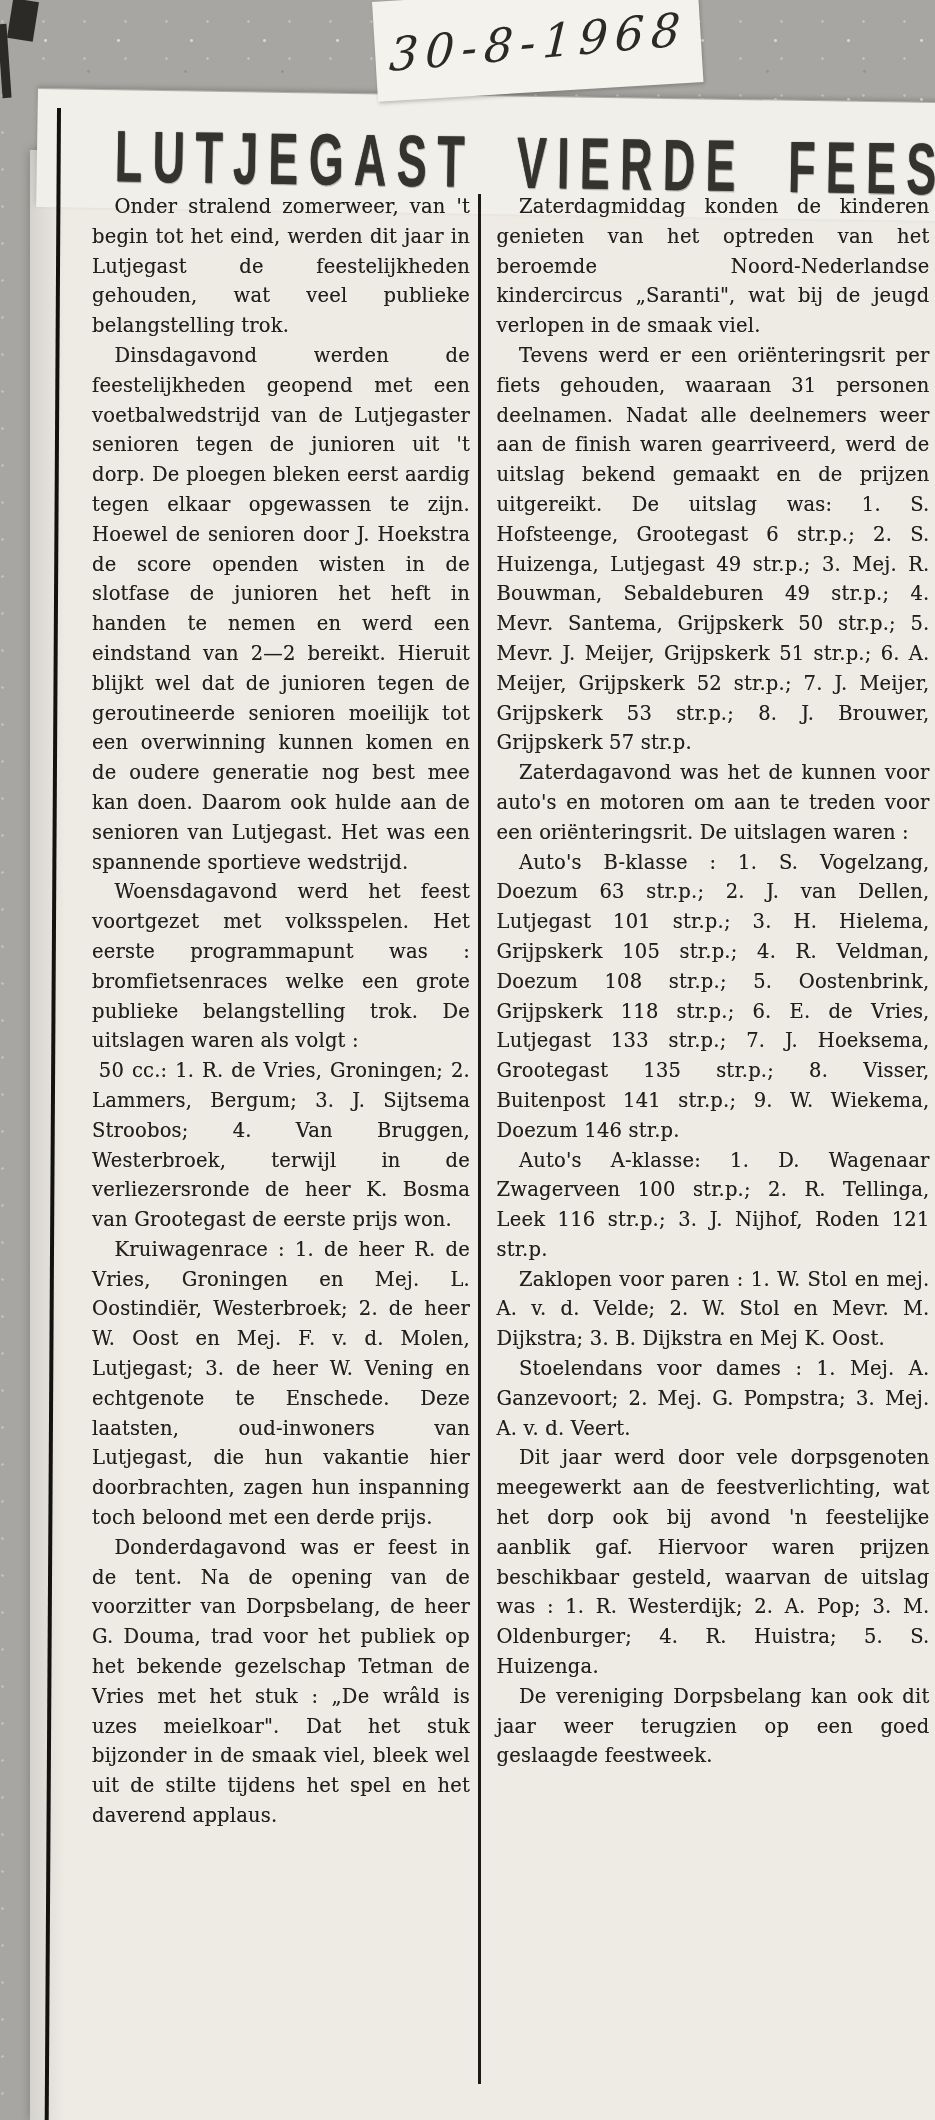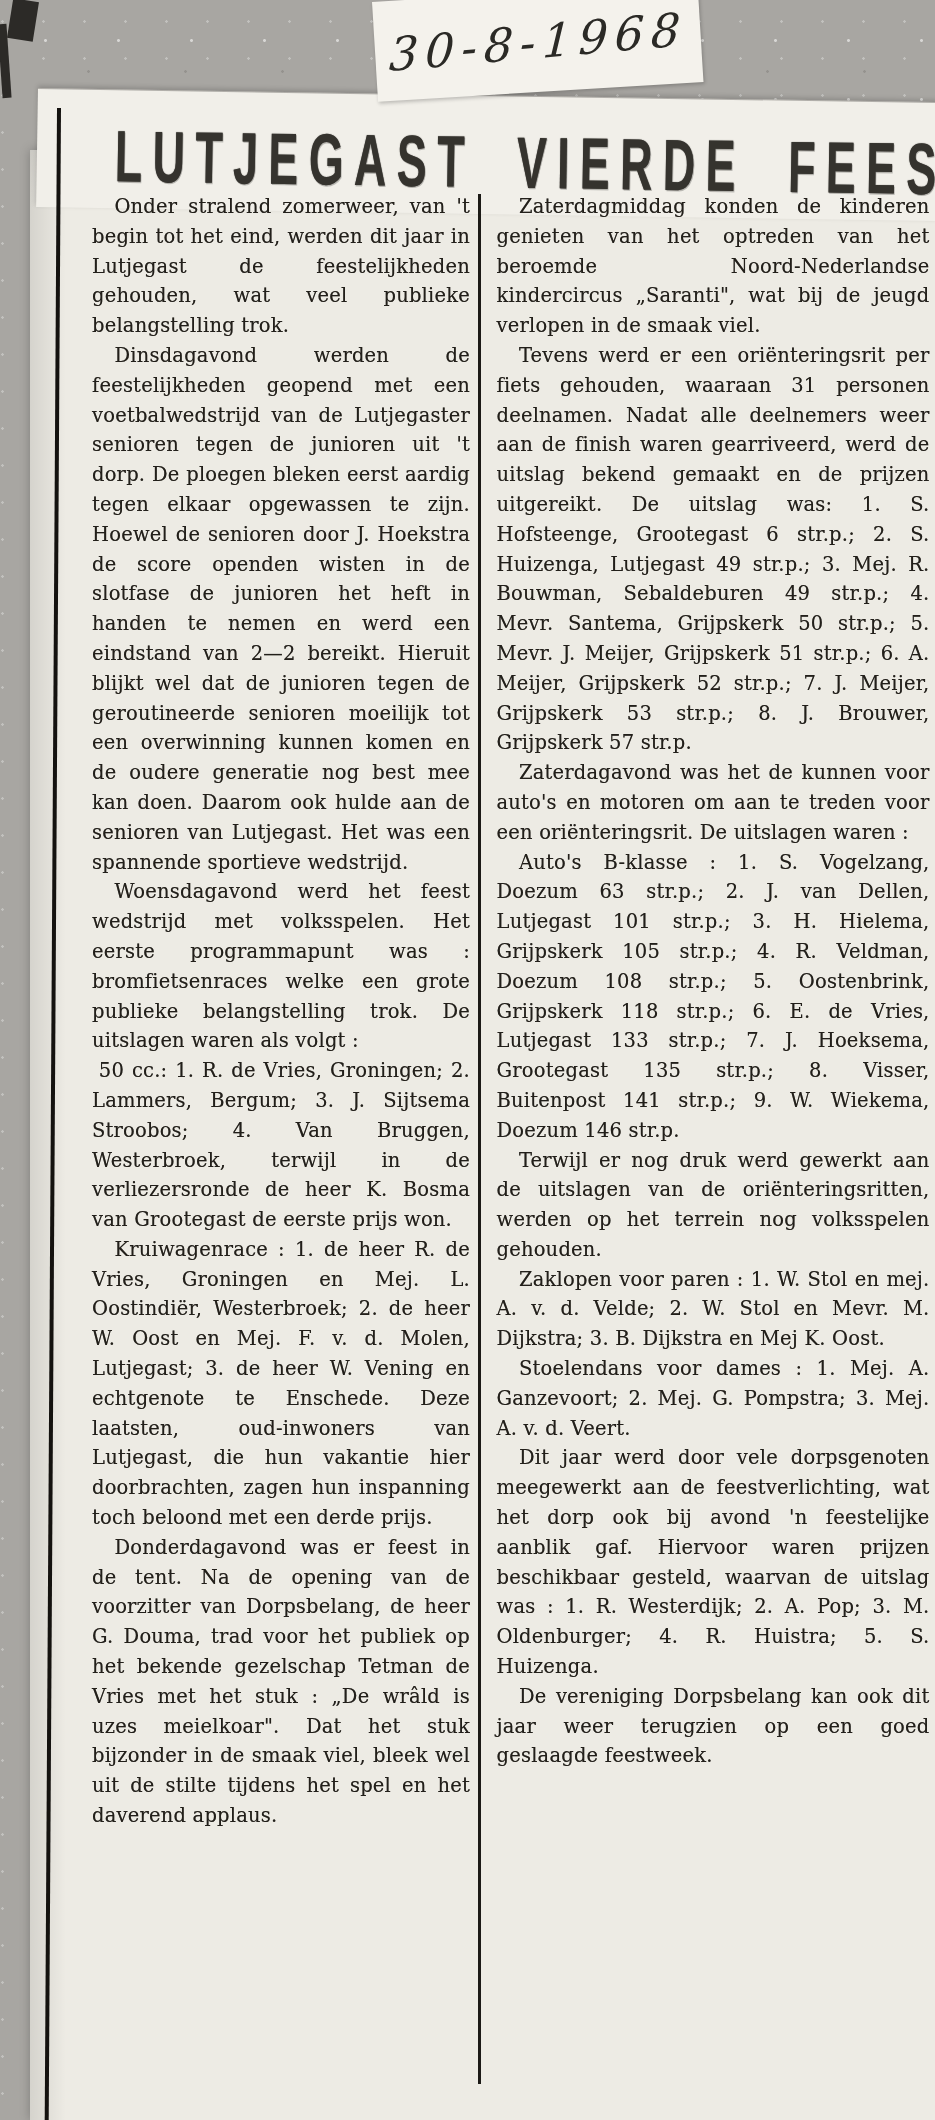--- a/index.html
+++ b/index.html
@@ -102,30 +102,30 @@
 <div class="date-slip">
   <span class="date-text">30-8-1968</span>
 </div>
 
 <div class="left-rule"></div>
 
 <div class="article">
   <div class="col col-left">
     <p class="p">Onder stralend zomerweer, van 't begin tot het eind, werden dit jaar in Lutjegast de feestelijkheden gehouden, wat veel publieke belangstelling trok.</p>
     <p class="p">Dinsdagavond werden de feestelijkheden geopend met een voetbalwedstrijd van de Lutjegaster senioren tegen de junioren uit 't dorp. De ploegen bleken eerst aardig tegen elkaar opgewassen te zijn. Hoewel de senioren door J. Hoekstra de score openden wisten in de slotfase de junioren het heft in handen te nemen en werd een eindstand van 2—2 bereikt. Hieruit blijkt wel dat de junioren tegen de geroutineerde senioren moeilijk tot een overwinning kunnen komen en de oudere generatie nog best mee kan doen. Daarom ook hulde aan de senioren van Lutjegast. Het was een spannende sportieve wedstrijd.</p>
-    <p class="p">Woensdagavond werd het feest wedstrijd met volksspelen. Het eerste programmapunt was : bromfietsenraces welke een grote publieke belangstelling trok. De uitslagen waren als volgt :</p>
+    <p class="p">Woensdagavond werd het feest voortgezet met volksspelen. Het eerste programmapunt was : bromfietsenraces welke een grote publieke belangstelling trok. De uitslagen waren als volgt :</p>
     <p class="p flush">50 cc.: 1. R. de Vries, Groningen; 2. Lammers, Bergum; 3. J. Sijtsema Stroobos; 4. Van Bruggen, Westerbroek, terwijl in de verliezersronde de heer K. Bosma van Grootegast de eerste prijs won.</p>
     <p class="p">Kruiwagenrace : 1. de heer R. de Vries, Groningen en Mej. L. Oostindiër, Westerbroek; 2. de heer W. Oost en Mej. F. v. d. Molen, Lutjegast; 3. de heer W. Vening en echtgenote te Enschede. Deze laatsten, oud-inwoners van Lutjegast, die hun vakantie hier doorbrachten, zagen hun inspanning toch beloond met een derde prijs.</p>
     <p class="p">Donderdagavond was er feest in de tent. Na de opening van de voorzitter van Dorpsbelang, de heer G. Douma, trad voor het publiek op het bekende gezelschap Tetman de Vries met het stuk : „De wrâld is uzes meielkoar". Dat het stuk bijzonder in de smaak viel, bleek wel uit de stilte tijdens het spel en het daverend applaus.</p>
   </div>
   <div class="col-divider"></div>
   <div class="col col-right">
     <p class="p">Zaterdagmiddag konden de kinderen genieten van het optreden van het beroemde Noord-Nederlandse kindercircus „Saranti", wat bij de jeugd verlopen in de smaak viel.</p>
     <p class="p">Tevens werd er een oriënteringsrit per fiets gehouden, waaraan 31 personen deelnamen. Nadat alle deelnemers weer aan de finish waren gearriveerd, werd de uitslag bekend gemaakt en de prijzen uitgereikt. De uitslag was: 1. S. Hofsteenge, Grootegast 6 str.p.; 2. S. Huizenga, Lutjegast 49 str.p.; 3. Mej. R. Bouwman, Sebaldeburen 49 str.p.; 4. Mevr. Santema, Grijpskerk 50 str.p.; 5. Mevr. J. Meijer, Grijpskerk 51 str.p.; 6. A. Meijer, Grijpskerk 52 str.p.; 7. J. Meijer, Grijpskerk 53 str.p.; 8. J. Brouwer, Grijpskerk 57 str.p.</p>
     <p class="p">Zaterdagavond was het de kunnen voor auto's en motoren om aan te treden voor een oriënteringsrit. De uitslagen waren :</p>
     <p class="p">Auto's B-klasse : 1. S. Vogelzang, Doezum 63 str.p.; 2. J. van Dellen, Lutjegast 101 str.p.; 3. H. Hielema, Grijpskerk 105 str.p.; 4. R. Veldman, Doezum 108 str.p.; 5. Oostenbrink, Grijpskerk 118 str.p.; 6. E. de Vries, Lutjegast 133 str.p.; 7. J. Hoeksema, Grootegast 135 str.p.; 8. Visser, Buitenpost 141 str.p.; 9. W. Wiekema, Doezum 146 str.p.</p>
-    <p class="p">Terwijl er nog druk werd gewerkt aan de uitslagen van de oriënteringsritten, werden op het terrein nog volksspelen gehouden.</p>
+    <p class="p">Auto's A-klasse: 1. D. Wagenaar Zwagerveen 100 str.p.; 2. R. Tellinga, Leek 116 str.p.; 3. J. Nijhof, Roden 121 str.p.</p>
     <p class="p">Zaklopen voor paren : 1. W. Stol en mej. A. v. d. Velde; 2. W. Stol en Mevr. M. Dijkstra; 3. B. Dijkstra en Mej K. Oost.</p>
     <p class="p">Stoelendans voor dames : 1. Mej. A. Ganzevoort; 2. Mej. G. Pompstra; 3. Mej. A. v. d. Veert.</p>
     <p class="p">Dit jaar werd door vele dorpsgenoten meegewerkt aan de feestverlichting, wat het dorp ook bij avond 'n feestelijke aanblik gaf. Hiervoor waren prijzen beschikbaar gesteld, waarvan de uitslag was : 1. R. Westerdijk; 2. A. Pop; 3. M. Oldenburger; 4. R. Huistra; 5. S. Huizenga.</p>
     <p class="p">De vereniging Dorpsbelang kan ook dit jaar weer terugzien op een goed geslaagde feestweek.</p>
   </div>
 </div>
 
 </body></html>

